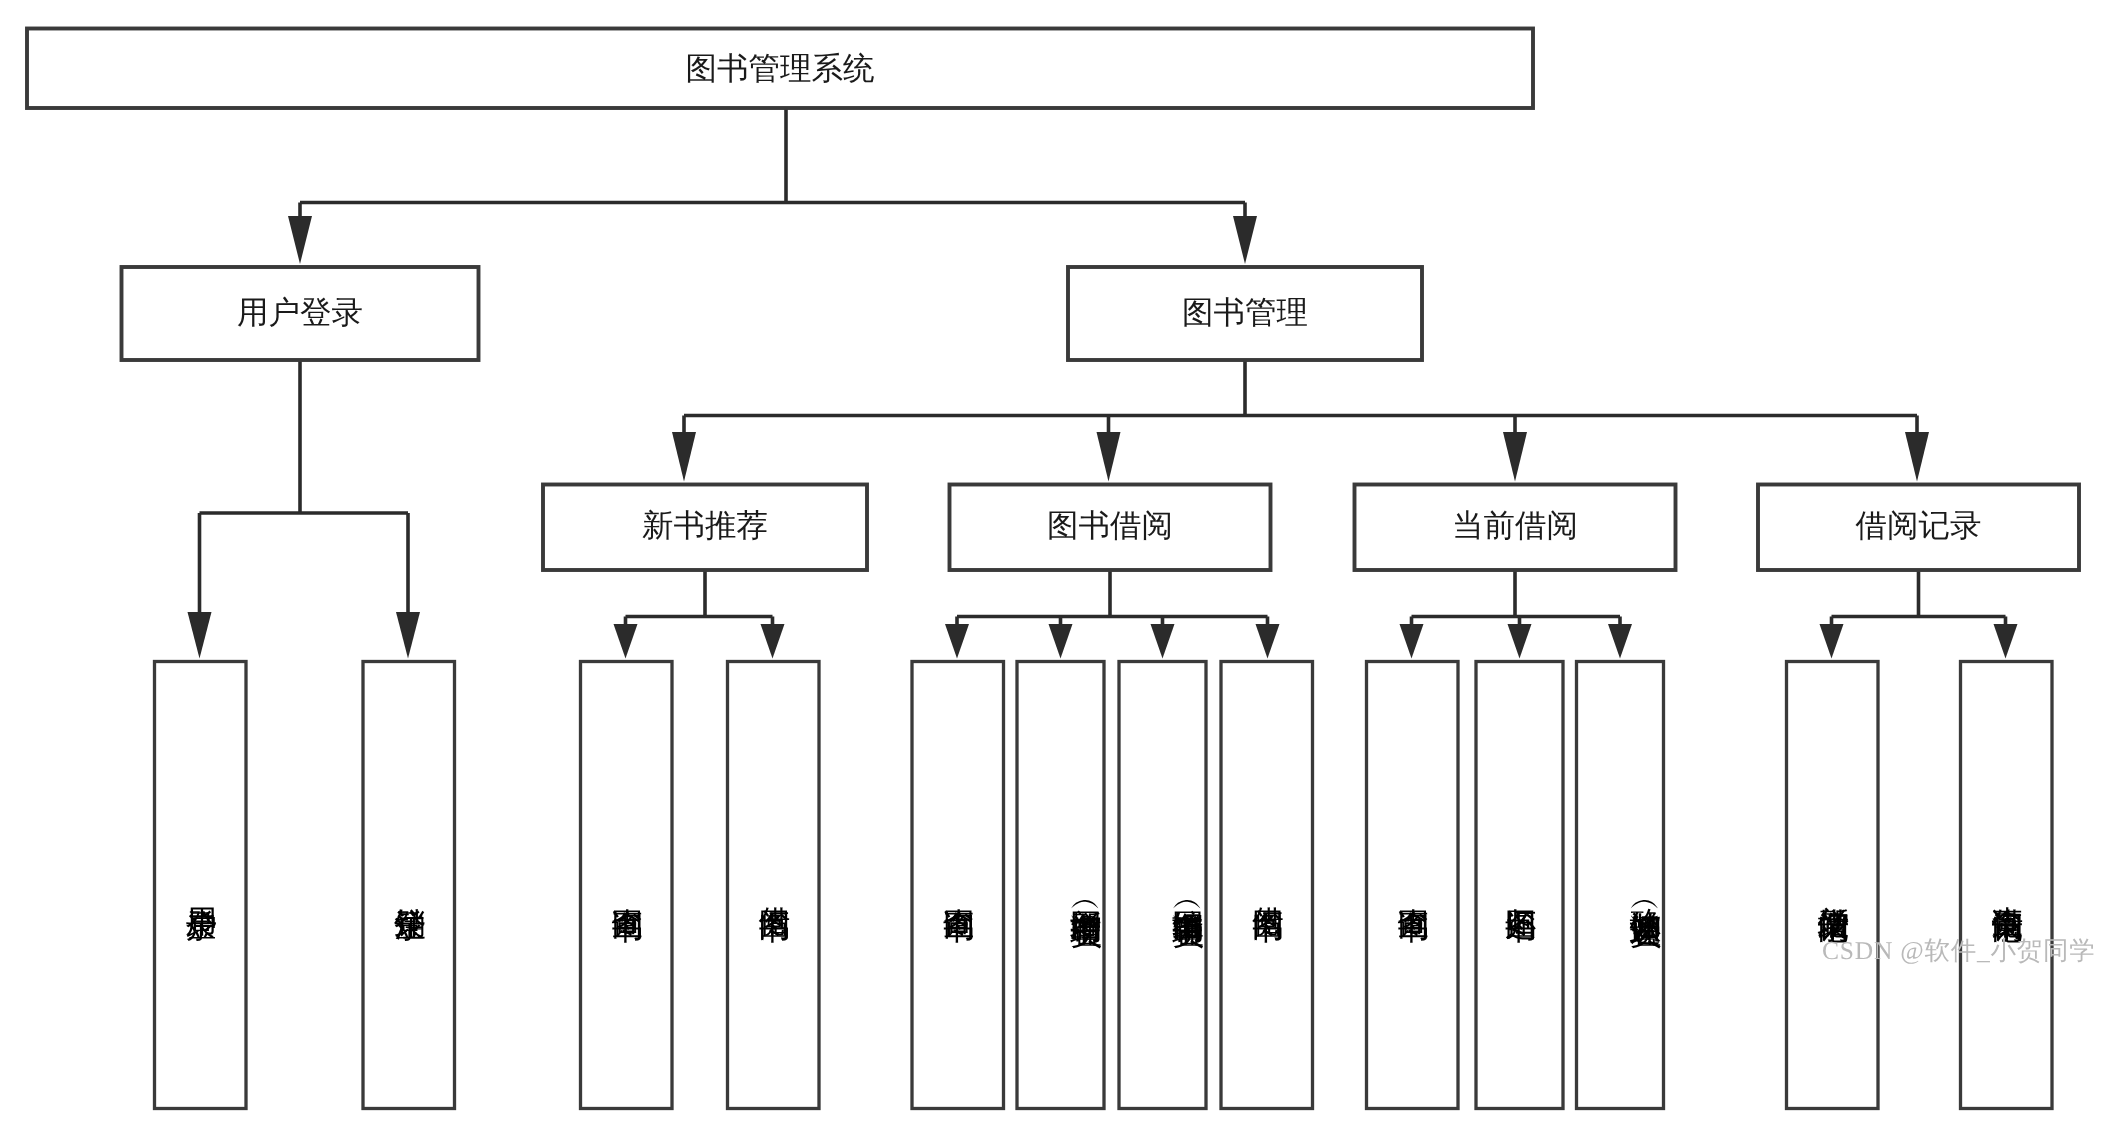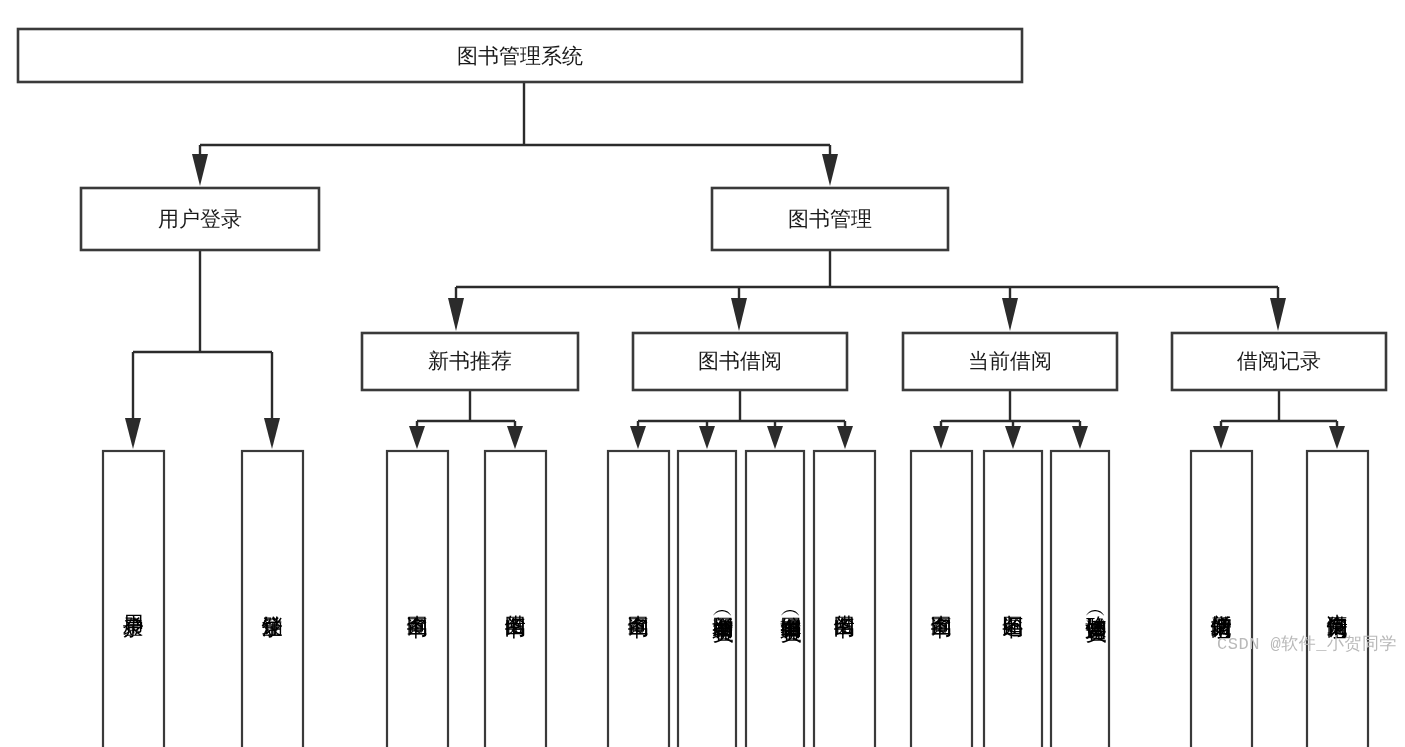--- a/index.html
+++ b/index.html
@@ -10,21 +10,21 @@
   body {
     width: 1405px;
     height: 747px;
     font-family: "Liberation Sans", "DejaVu Sans", sans-serif;
     overflow: hidden;
     position: relative;
   }
   #diagram-root {
     position: absolute;
     left: 0;
-    top: 16px;
+    top: 6px;
     width: 1405px;
     height: 645px;
   }
   svg#flow {
     display: block;
     width: 1405px;
     height: 747px;
   }
   .node-rect {
     fill: #ffffff;
@@ -67,21 +67,21 @@
     width: 100%;
     height: 100%;
     white-space: normal;
     text-align: center;
     box-sizing: border-box;
   }
   .watermark {
     position: absolute;
     right: 8px;
     bottom: 6px;
-    font-family: Liberation Mono, monospace;
+    font-family: Liberation Serif, serif;
     font-size: 17px;
     color: #b9b9b9;
     letter-spacing: 0.5px;
     white-space: nowrap;
     user-select: none;
     margin-top: 12px;
   }
 </style>
 </head>
 <body>

